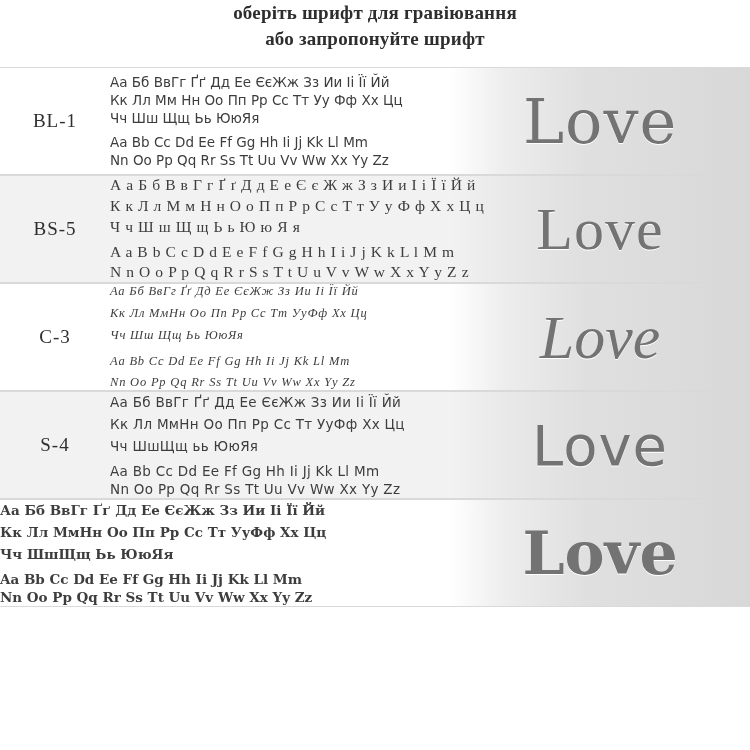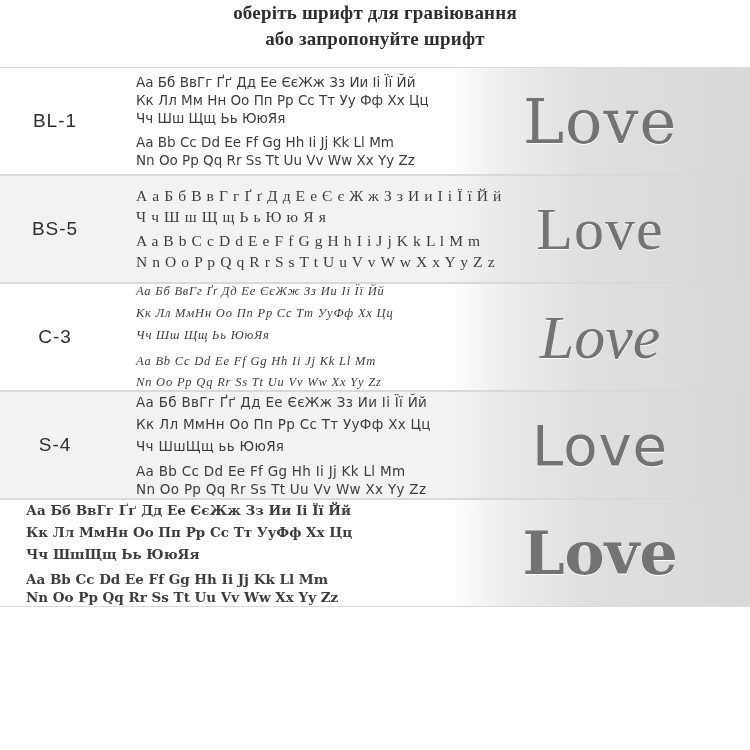--- a/index.html
+++ b/index.html
@@ -48,28 +48,27 @@
   .row.alt {
     background: #f2f2f2;
   }
   .row .code {
     width: 110px;
     flex: 0 0 110px;
     text-align: center;
     font-size: 19px;
     letter-spacing: 1px;
     color: #2f2f2f;
-    font-family: Liberation Sans, sans-serif;
+    font-family: Liberation Serif, serif;
     z-index: 3;
   }
   .row .alphabet {
     flex: 1 1 auto;
     padding-right: 8px;
     z-index: 3;
-    margin-left: 26px;
   }
   .alphabet .aline {
     white-space: nowrap;
     color: #3d3d3d;
     line-height: 1.34;
   }
   
   .sample {
     position: absolute;
     right: 0;
@@ -134,20 +133,21 @@
       <div class="sample">
         <div class="bgfade"></div>
         <div class="word">Love</div>
       </div>
     </div>
 
     <div class="row alt f-bs2">
       <div class="code">BS-5</div>
       <div class="alphabet">
         <div class="aline">А а Б б В в Г г Ґ ґ Д д Е е Є є Ж ж З з И и І і Ї ї Й й</div>
+        <div class="aline">К к Л л М м Н н О о П п Р р С с Т т У у Ф ф Х х Ц ц</div>
         <div class="aline">Ч ч Ш ш Щ щ Ь ь Ю ю Я я</div>
         <div class="aline" style="padding-top:4px">A a B b C c D d E e F f G g H h I i J j K k L l M m</div>
         <div class="aline">N n O o P p Q q R r S s T t U u V v W w X x Y y Z z</div>
       </div>
       <div class="sample">
         <div class="bgfade"></div>
         <div class="word">Love</div>
       </div>
     </div>
 

